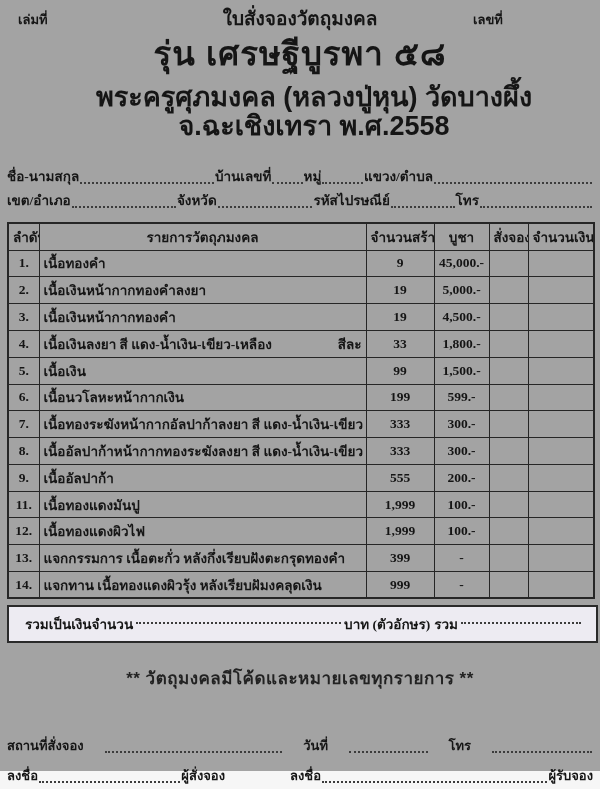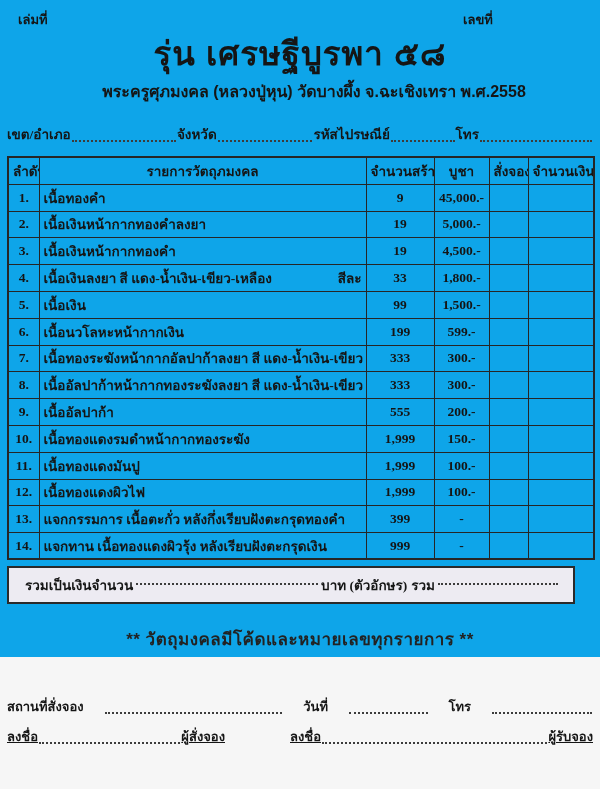--- a/index.html
+++ b/index.html
@@ -3,99 +3,110 @@
 <meta charset="utf-8">
 <style>
   html,body{margin:0;padding:0;}
   body{
     width:600px;height:789px;overflow:hidden;
     background:#f6f6f6;
     font-family:"Liberation Serif","DejaVu Serif",serif;
     color:#151515;
   }
   .page{
-    width:600px;height:657px;background:#0ea5e9;position:relative;
+    width:600px;height:771px;background:#a3a3a3;position:relative;
     box-sizing:border-box;
   }
   
   .top-row{position:relative;height:24px;padding-top:8px;}
   .corner-label{position:absolute;top:9px;font-size:13px;font-weight:600;}
   .book-no{left:18px;}
-  .doc-no{left:463px;}
+  .doc-no{left:473px;}
   .form-title{text-align:center;font-size:19px;font-weight:700;line-height:22px;}
   .edition-title{
     margin-top:5px;text-align:center;
     font-family:Liberation Sans, sans-serif;
     font-size:33px;font-weight:800;letter-spacing:1px;line-height:1.05;
   }
   .subtitle{
     margin-top:11px;text-align:center;
     font-family:"Liberation Sans","DejaVu Sans",sans-serif;
-    font-size:16px;font-weight:700;line-height:1.1;padding-left:28px;
+    font-size:27px;font-weight:700;line-height:1.1;padding-left:28px;
   }
   
   .fill-block{margin:25px 7px 0 7px;}
   .fill-line{display:flex;align-items:flex-end;font-size:13.5px;font-weight:700;height:20px;}
-  .fill-line + .fill-line{margin-top:12px;}
+  .fill-line + .fill-line{margin-top:4px;}
   .dots{border-bottom:2px dotted #3c3c3c;margin:0 1px 3px 1px;min-width:12px;}
   .lbl{white-space:nowrap;}
   
   table.items{
     border-collapse:collapse;margin:11px 7px 0 7px;width:586px;
     table-layout:fixed;
   }
   table.items th,table.items td{
     border:1px solid #262626;box-sizing:border-box;
     padding:0 4px;overflow:hidden;white-space:nowrap;
   }
   table.items{border:2px solid #262626;}
   table.items th{height:27px;font-size:13.5px;font-weight:700;text-align:center;}
   table.items td{height:26.8px;font-size:13.5px;font-weight:700;text-align:center;}
   td.item-cell{text-align:left;padding:0 8px;}
   .item-flex{display:flex;align-items:center;width:100%;}
   .item-suffix{margin-left:auto;padding-left:6px;}
   
   .summary-box{
-    margin:6px 25px 0 7px;height:34px;border:2px solid #2a2a2a;
+    margin:6px 2px 0 7px;height:34px;border:2px solid #2a2a2a;
     background:#edebf2;display:flex;align-items:center;
     padding:0 14px;font-size:13.5px;font-weight:700;box-sizing:content-box;
   }
   .summary-box .dots{border-color:#3c3c3c;}
   .sum-dots-1{flex:1;}
   .sum-dots-2{width:120px;}
   .summary-box .lbl{margin:0 2px;}
   
   .note-line{
     margin-top:21px;text-align:center;
     font-family:"Liberation Sans","DejaVu Sans",sans-serif;
     font-size:17px;font-weight:600;letter-spacing:.5px;color:#222;
   }
   
   .footer-block{margin:46px 7px 0 7px;}
   .footer-line{display:flex;align-items:flex-end;font-size:13px;font-weight:700;height:19px;gap:20px;}
-  .sign-line{margin-top:11px;display:flex;justify-content:space-between;text-decoration:underline;}
+  .sign-line{margin-top:11px;display:flex;justify-content:space-between;}
   .sign-group{display:flex;align-items:flex-end;font-size:13px;font-weight:700;height:19px;}
   .sign-left{width:218px;}
   .sign-right{width:303px;}
   .sign-group .dots{flex:1;}
 </style>
 </head>
 <body>
 
 <div class="page">
 
   <div class="top-row">
     <span class="corner-label book-no">เล่มที่</span>
+    <div class="form-title">ใบสั่งจองวัตถุมงคล</div>
     <span class="corner-label doc-no">เลขที่</span>
   </div>
 
   <div class="edition-title">รุ่น เศรษฐีบูรพา ๕๘</div>
   <div class="subtitle">พระครูศุภมงคล (หลวงปู่หุน) วัดบางผึ้ง จ.ฉะเชิงเทรา พ.ศ.2558</div>
 
   <div class="fill-block">
+    <div class="fill-line">
+      <span class="lbl">ชื่อ-นามสกุล</span>
+      <span class="dots" style="flex-grow:155"></span>
+      <span class="lbl">บ้านเลขที่</span>
+      <span class="dots" style="flex-grow:35"></span>
+      <span class="lbl">หมู่</span>
+      <span class="dots" style="flex-grow:47"></span>
+      <span class="lbl">แขวง/ตำบล</span>
+      <span class="dots" style="flex-grow:183"></span>
+    </div>
     <div class="fill-line">
       <span class="lbl">เขต/อำเภอ</span>
       <span class="dots" style="flex-grow:121"></span>
       <span class="lbl">จังหวัด</span>
       <span class="dots" style="flex-grow:110"></span>
       <span class="lbl">รหัสไปรษณีย์</span>
       <span class="dots" style="flex-grow:74"></span>
       <span class="lbl">โทร</span>
       <span class="dots" style="flex-grow:130"></span>
     </div>
@@ -232,33 +243,20 @@
           <span>เนื้ออัลปาก้า</span>
           <span class="item-suffix"></span>
         </div>
       </td>
       <td>555</td>
       <td>200.-</td>
       <td></td>
       <td></td>
     </tr>
         <tr>
-      <td>10.</td>
-      <td class="item-cell">
-        <div class="item-flex">
-          <span>เนื้อทองแดงรมดำหน้ากากทองระฆัง</span>
-          <span class="item-suffix"></span>
-        </div>
-      </td>
-      <td>1,999</td>
-      <td>150.-</td>
-      <td></td>
-      <td></td>
-    </tr>
-        <tr>
       <td>11.</td>
       <td class="item-cell">
         <div class="item-flex">
           <span>เนื้อทองแดงมันปู</span>
           <span class="item-suffix"></span>
         </div>
       </td>
       <td>1,999</td>
       <td>100.-</td>
       <td></td>
@@ -287,21 +285,21 @@
       </td>
       <td>399</td>
       <td>-</td>
       <td></td>
       <td></td>
     </tr>
         <tr>
       <td>14.</td>
       <td class="item-cell">
         <div class="item-flex">
-          <span>แจกทาน เนื้อทองแดงผิวรุ้ง หลังเรียบฝังตะกรุดเงิน</span>
+          <span>แจกทาน เนื้อทองแดงผิวรุ้ง หลังเรียบฝัมงคลุดเงิน</span>
           <span class="item-suffix"></span>
         </div>
       </td>
       <td>999</td>
       <td>-</td>
       <td></td>
       <td></td>
     </tr>
       </tbody>
   </table>

